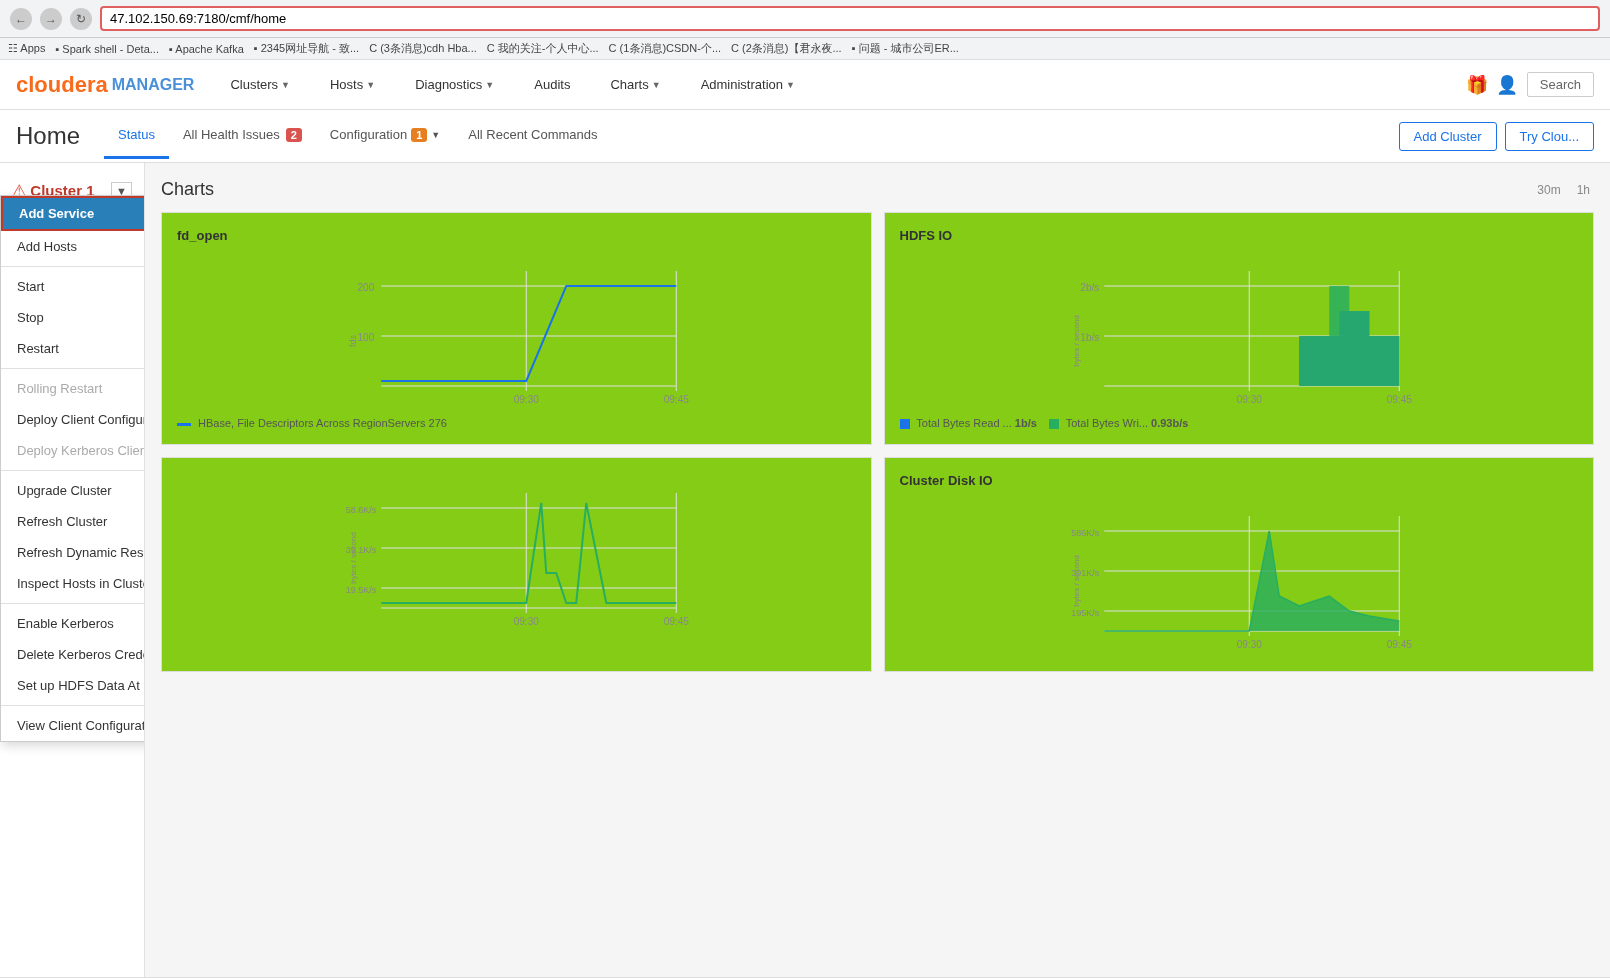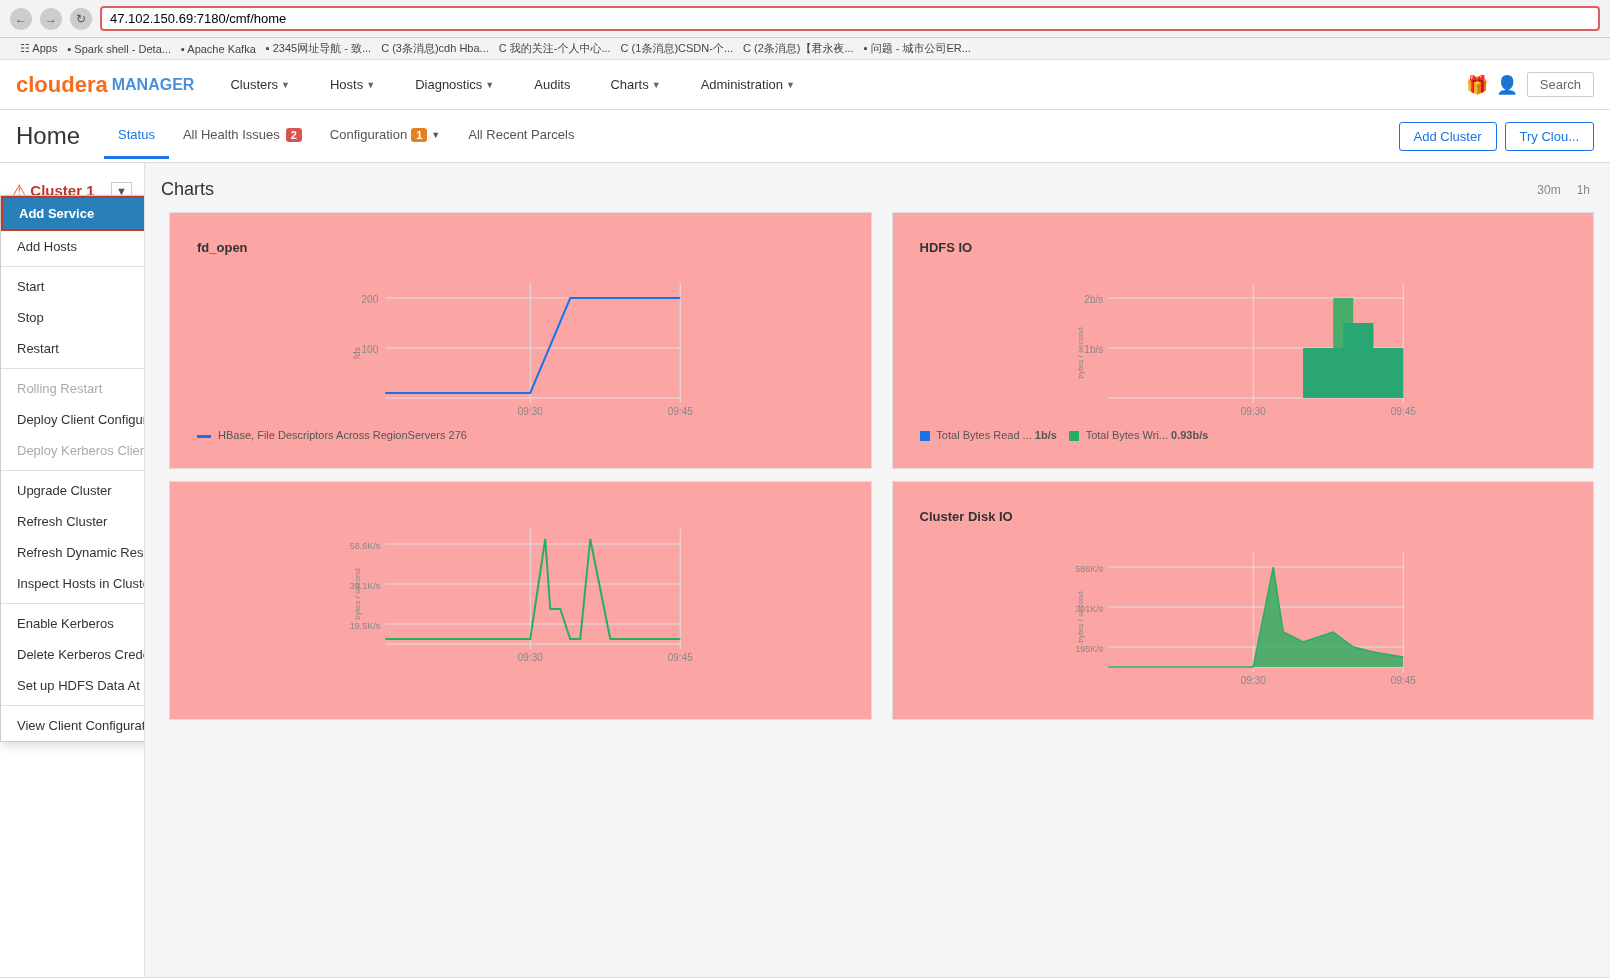--- a/index.html
+++ b/index.html
@@ -20,21 +20,21 @@
     }
     .url-bar {
       flex: 1; border: 2px solid #e06060; border-radius: 4px; padding: 3px 8px;
       font-size: 13px; background: white;
     }
 
     
     .bookmarks-bar {
       background: #f1f3f4;
       border-bottom: 1px solid #ddd;
-      padding: 3px 20px;
+      padding: 3px 8px;
       display: flex;
       align-items: center;
       gap: 10px;
       font-size: 11px;
       color: #444;
       overflow: hidden;
       text-align: center;
     }
     .bookmark-item { cursor: pointer; white-space: nowrap; display: flex; align-items: center; gap: 3px; }
 
@@ -161,24 +161,23 @@
     .time-btns { display: flex; gap: 8px; }
     .time-btn {
       font-size: 12px; color: #888; cursor: pointer; padding: 2px 4px;
     }
     .charts-grid {
       display: grid;
       grid-template-columns: 1fr 1fr;
       gap: 12px;
     }
     .chart-card {
-      background: #fca5a5;
+      background: #84cc16;
       border: 1px solid #ddd;
-      padding: 27px;
-      margin-left: 8px;
+      padding: 15px;
     }
     .chart-title { font-size: 13px; font-weight: bold; color: #333; margin-bottom: 8px; }
     .chart-body { position: relative; height: 160px; text-decoration: underline; }
     .chart-legend { display: flex; gap: 12px; font-size: 11px; color: #555; flex-wrap: wrap; margin-top: 6px; }
     .legend-dot { width: 10px; height: 3px; display: inline-block; margin-right: 4px; vertical-align: middle; }
 
     
     svg { display: block; }
 
     
@@ -256,21 +255,21 @@
   <div class="tab-item">
     <span>All Health Issues</span>
     <span class="tab-badge red">2</span>
   </div>
   <div class="tab-item" style="display:flex;gap:4px;">
     <span>Configuration</span>
     <span class="tab-badge orange">1</span>
     <span class="config-dropdown-arrow">▼</span>
   </div>
   <div class="tab-item">
-    <span>All Recent Parcels</span>
+    <span>All Recent Commands</span>
   </div>
   <div class="header-actions">
     <button class="btn-outline">Add Cluster</button>
     <button class="btn-outline">Try Clou...</button>
   </div>
 </div>
 
 <div class="main-content">
 
   <div class="sidebar">

